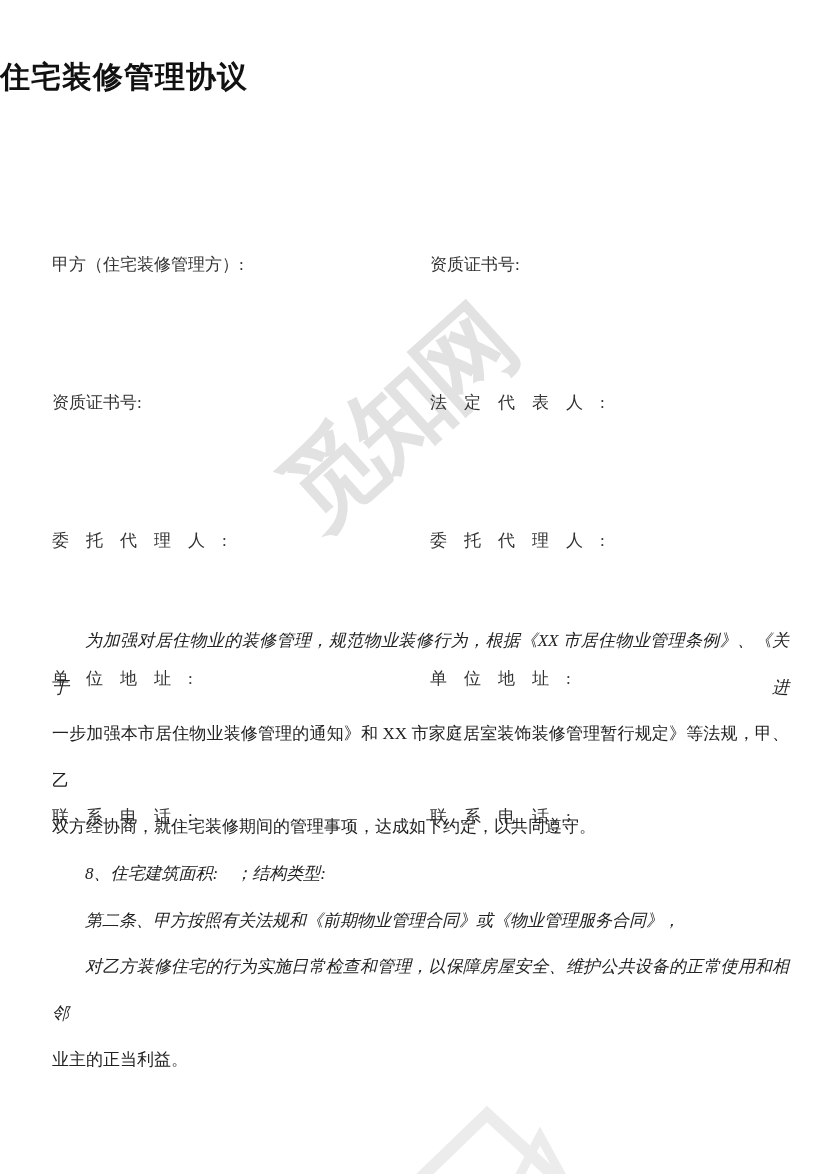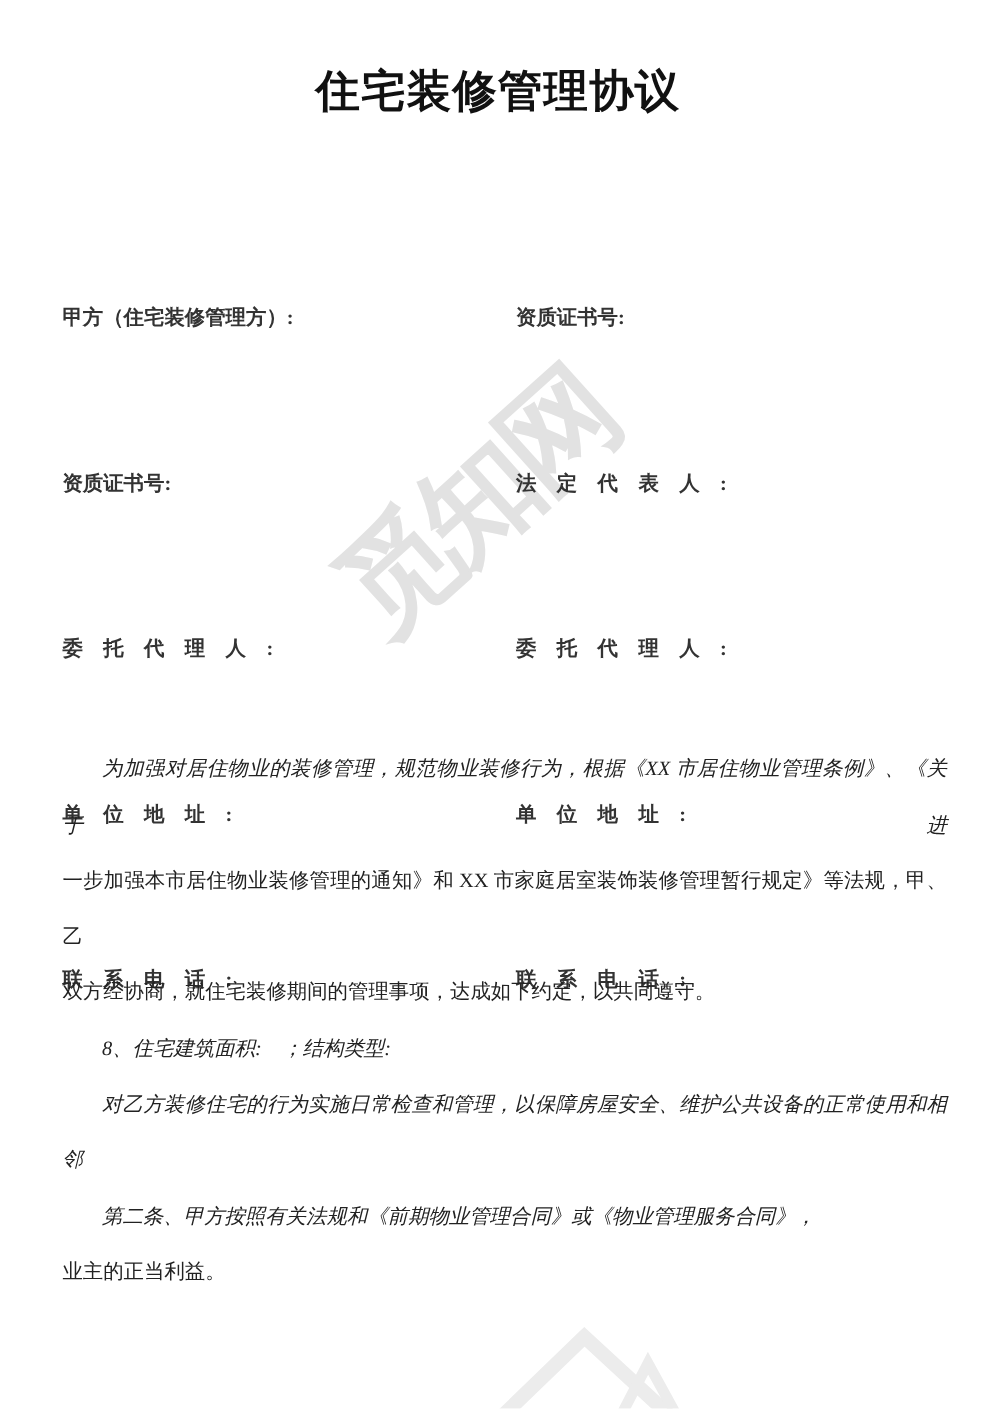--- a/index.html
+++ b/index.html
@@ -11,38 +11,37 @@
     overflow: hidden;
     font-family: "Liberation Serif", serif;
     color: #262626;
   }
   .doc-title {
     position: absolute;
     top: 60px;
     left: 0;
     right: 0;
     margin: 0;
-    text-align: center;
-    font-size: 37px;
+    font-size: 30px;
     line-height: 34px;
     font-weight: bold;
     letter-spacing: 1px;
     color: #111;
   }
   .party {
     position: absolute;
     top: 150px;
     font-size: 17px;
     line-height: 46px;
     color: #333;
     white-space: pre;
   }
   .party-a { left: 52px; }
   .party-b { left: 430px; }
-  .field-line { height: 46px; font-weight: bold; }
+  .field-line { height: 46px; }
   .body-text {
     position: absolute;
     left: 52px;
     top: 618px;
     width: 737px;
     font-size: 17px;
     line-height: 46.6px;
     color: #222;
   }
   .line { min-height: 46.6px; }
@@ -103,19 +102,19 @@
     <div class="field-line">联　系　电　话　:</div>
     
     
   </div>
 
   <div class="body-text">
     <div class="line in j">为加强对居住物业的装修管理，规范物业装修行为，根据《XX 市居住物业管理条例》、《关于进</div>
     <div class="line j">一步加强本市居住物业装修管理的通知》和 XX 市家庭居室装饰装修管理暂行规定》等法规，甲、乙</div>
     <div class="line">双方经协商，就住宅装修期间的管理事项，达成如下约定，以共同遵守。</div>
     <div class="line in">8、住宅建筑面积:　；结构类型:</div>
+    <div class="line in">第二条、甲方按照有关法规和《前期物业管理合同》或《物业管理服务合同》，</div>
     <div class="line in j">对乙方装修住宅的行为实施日常检查和管理，以保障房屋安全、维护公共设备的正常使用和相邻</div>
-    <div class="line in">第二条、甲方按照有关法规和《前期物业管理合同》或《物业管理服务合同》，</div>
     <div class="line">业主的正当利益。</div>
 
   </div>
 
 </div>
 
 </body></html>

